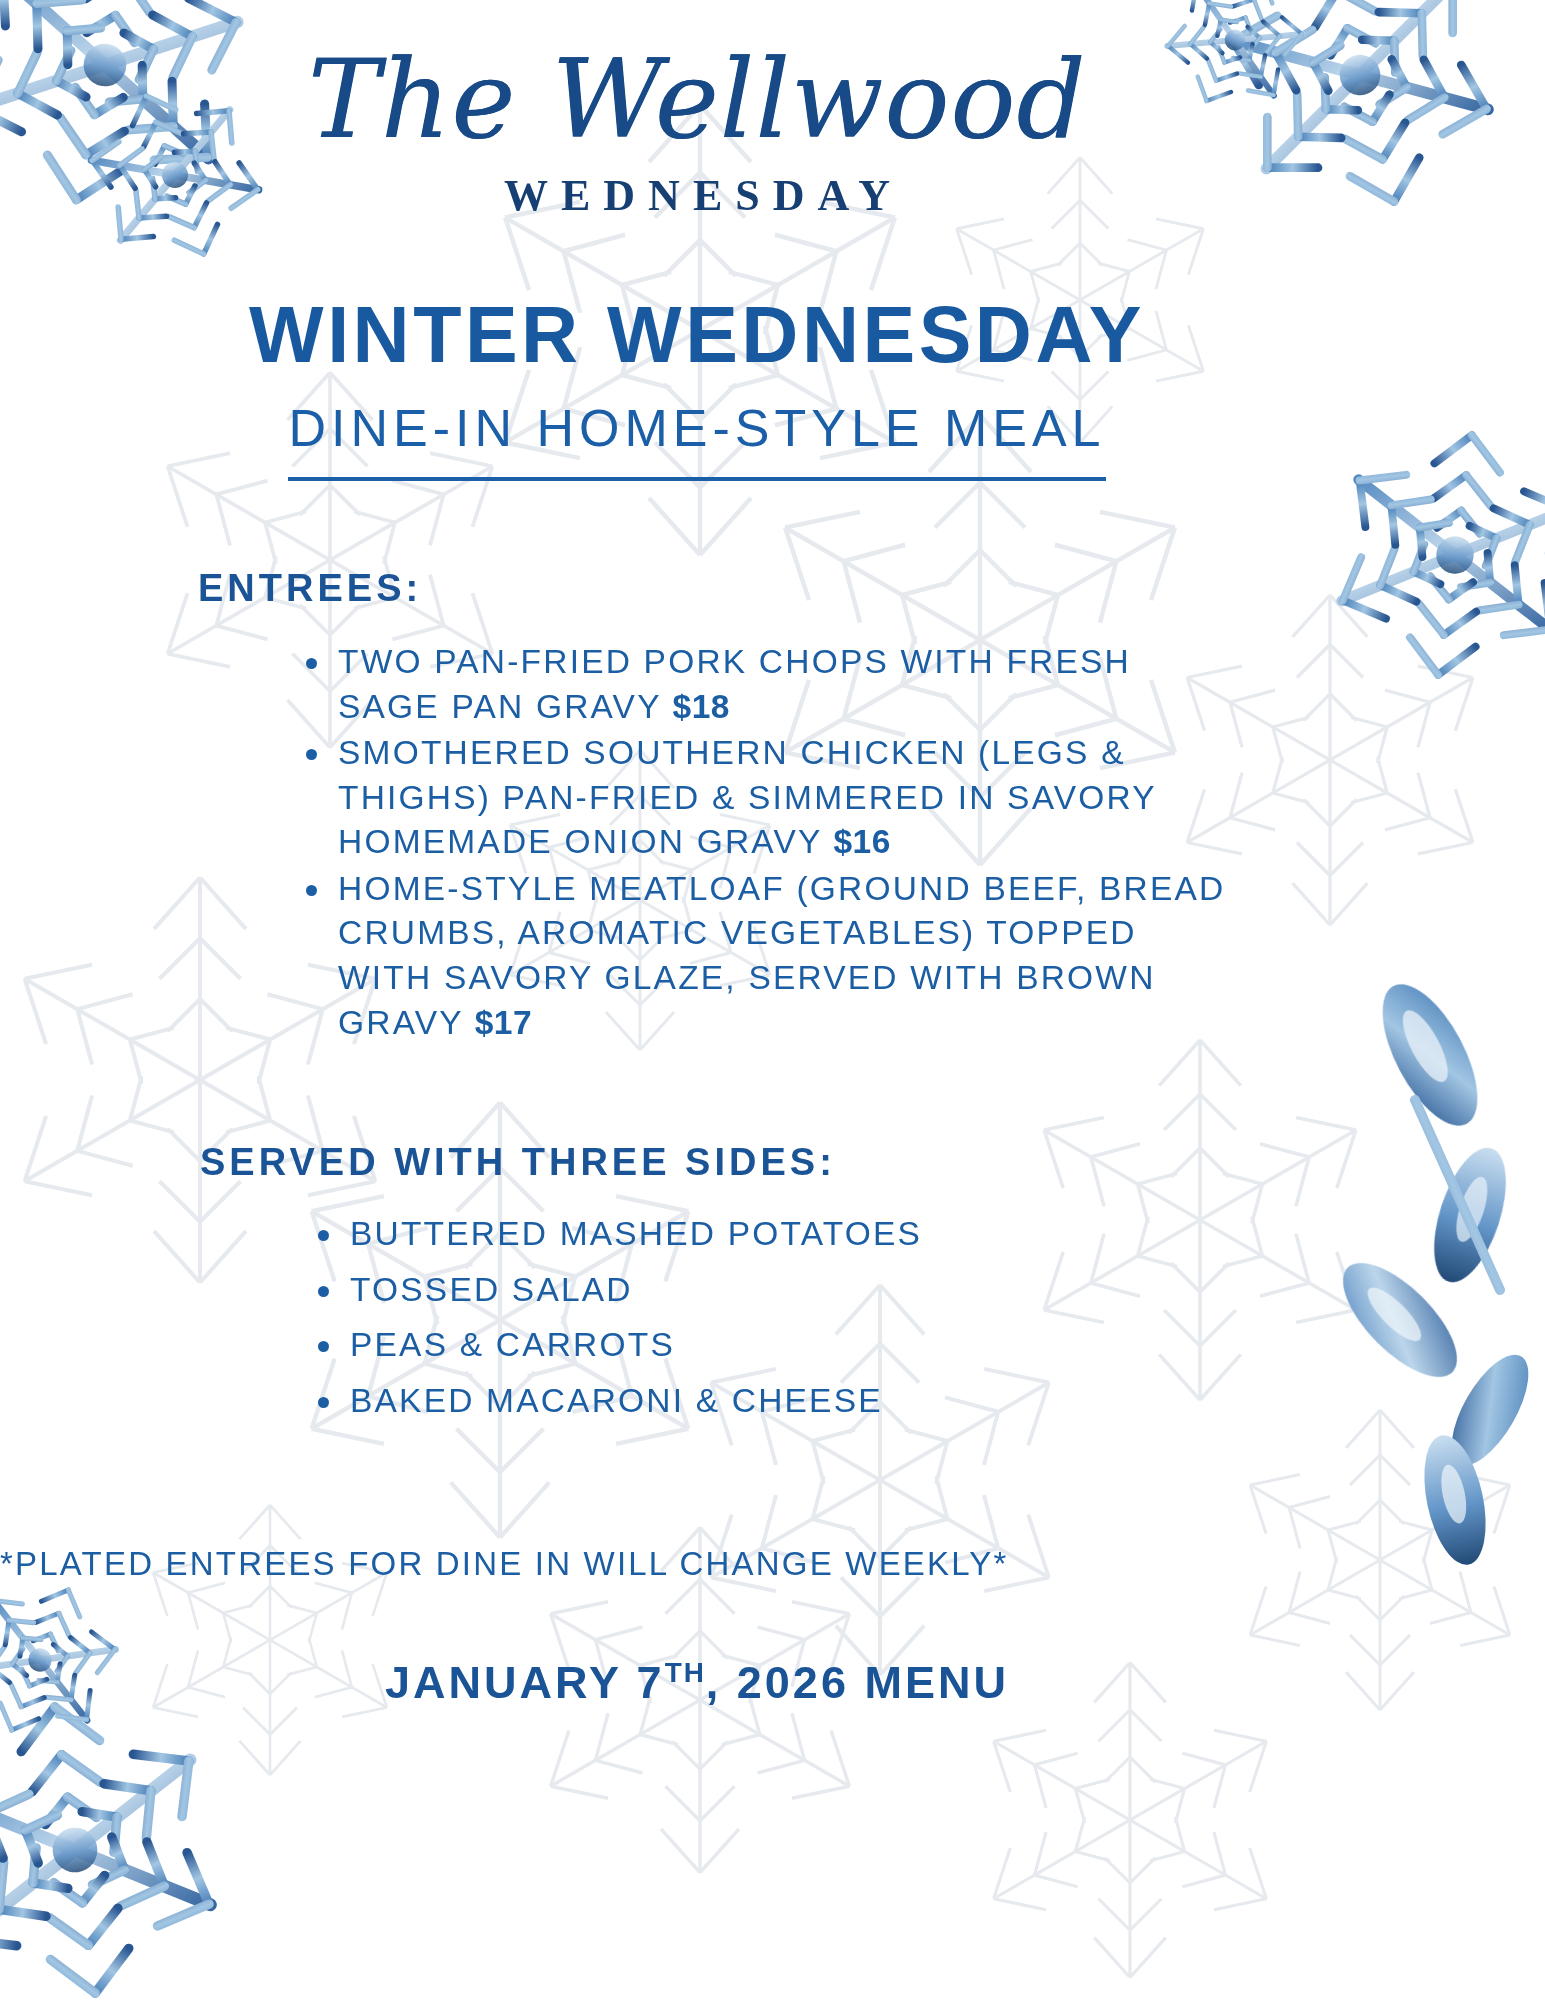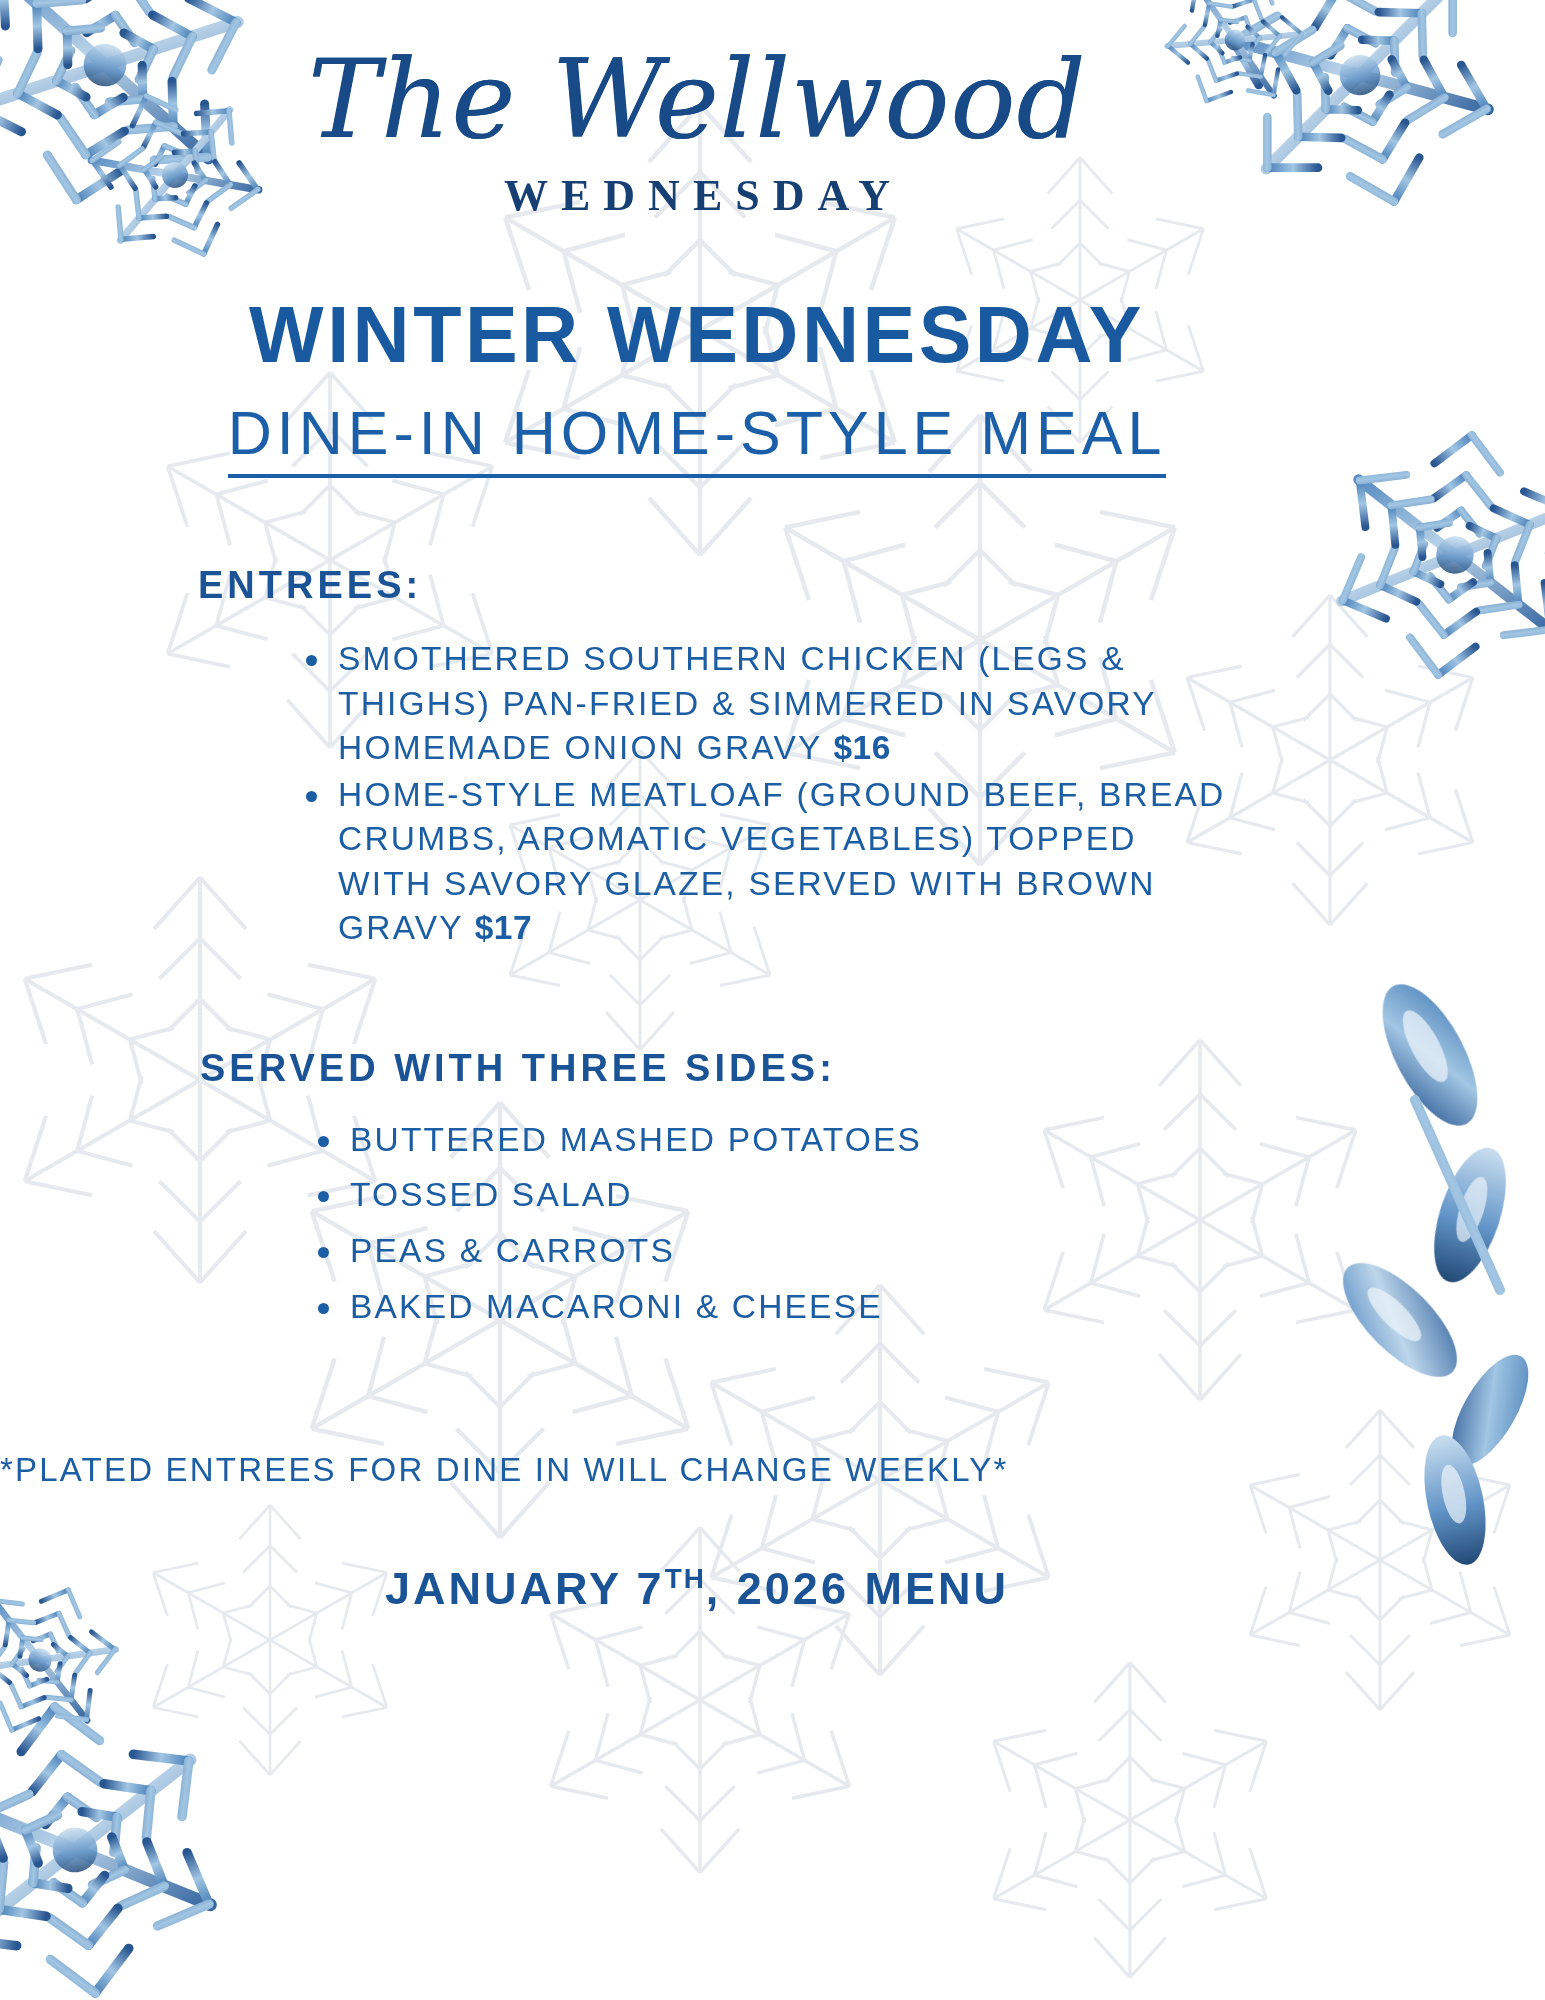--- a/index.html
+++ b/index.html
@@ -72,27 +72,27 @@
     letter-spacing: 3.5px;
     margin-top: 74px;
     line-height: 1.0;
   }
   .title-sub-wrap {
     text-align: center;
     margin-top: 26px;
   }
   .title-sub {
     display: inline-block;
-    font-size: 61px;
+    font-size: 52px;
     font-weight: 400;
     color: #1a5fa8;
     letter-spacing: 5px;
     line-height: 1.1;
     border-bottom: 4px solid #1a5fa8;
-    padding-bottom: 7px;
+    padding-bottom: 20px;
   }
 
   
   .section-heading {
     font-size: 38px;
     font-weight: 700;
     color: #1a5496;
     letter-spacing: 4px;
     margin-left: 198px;
   }
@@ -377,20 +377,21 @@
 
   <h1 class="title-main">WINTER WEDNESDAY</h1>
 
   <div class="title-sub-wrap">
     <span class="title-sub">DINE-IN HOME-STYLE  MEAL</span>
   </div>
 
   <section class="sec-entrees">
     <h2 class="section-heading">ENTREES:</h2>
     <ul class="menu-list" id="entrees-list">
+        <li><span>TWO PAN-FRIED PORK CHOPS WITH FRESH SAGE PAN GRAVY </span><b>$18</b></li>
         <li><span>SMOTHERED SOUTHERN CHICKEN (LEGS &amp; THIGHS) PAN-FRIED &amp; SIMMERED IN SAVORY HOMEMADE ONION GRAVY </span><b>$16</b></li>
         <li><span>HOME-STYLE MEATLOAF (GROUND BEEF, BREAD CRUMBS, AROMATIC VEGETABLES) TOPPED WITH SAVORY GLAZE, SERVED WITH BROWN GRAVY </span><b>$17</b></li>
       </ul>
   </section>
 
   <section class="sec-sides">
     <h2 class="section-heading">SERVED WITH THREE SIDES:</h2>
     <ul class="menu-list sides-list" id="sides-list">
         <li><span>BUTTERED MASHED POTATOES</span></li>
         <li><span>TOSSED SALAD</span></li>

